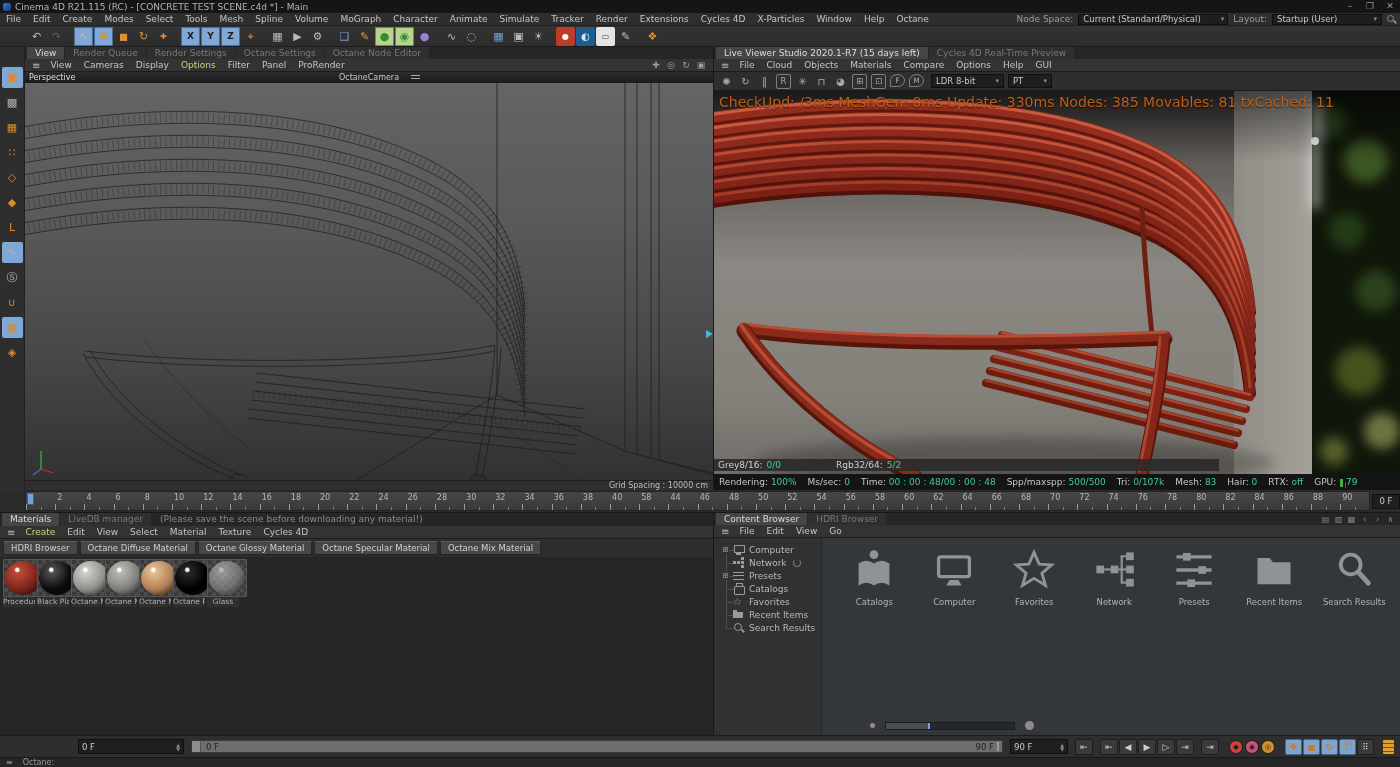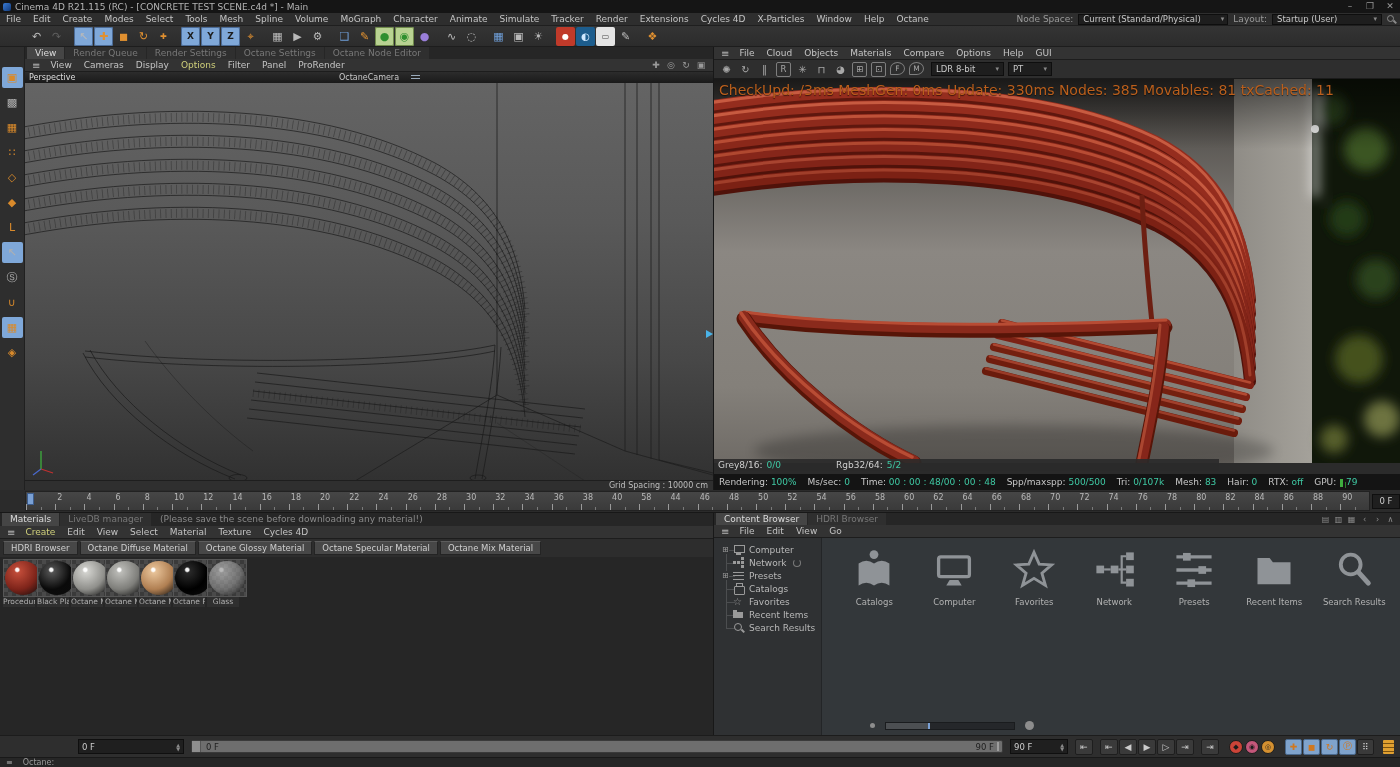--- a/index.html
+++ b/index.html
@@ -378,20 +378,25 @@
         </g>
       </svg>
       <span class="lvarrow"></span>
     </div>
     <div class="gridbar">
       <span>Grid Spacing : 10000 cm</span>
     </div>
   </div>
 
   <div class="right-pane">
+    <div class="ptabs">
+
+    <span class="tab active">Live Viewer Studio 2020.1-R7 (15 days left)</span>
+        <span class="tab">Cycles 4D Real-Time Preview</span>
+      </div>
     <div class="panelmenu">
       <span class="hmb">≡</span>
       <div class="mlist">
 
       <span class="mi">File</span>
           <span class="mi">Cloud</span>
           <span class="mi">Objects</span>
           <span class="mi">Materials</span>
           <span class="mi">Compare</span>
           <span class="mi">Options</span>

